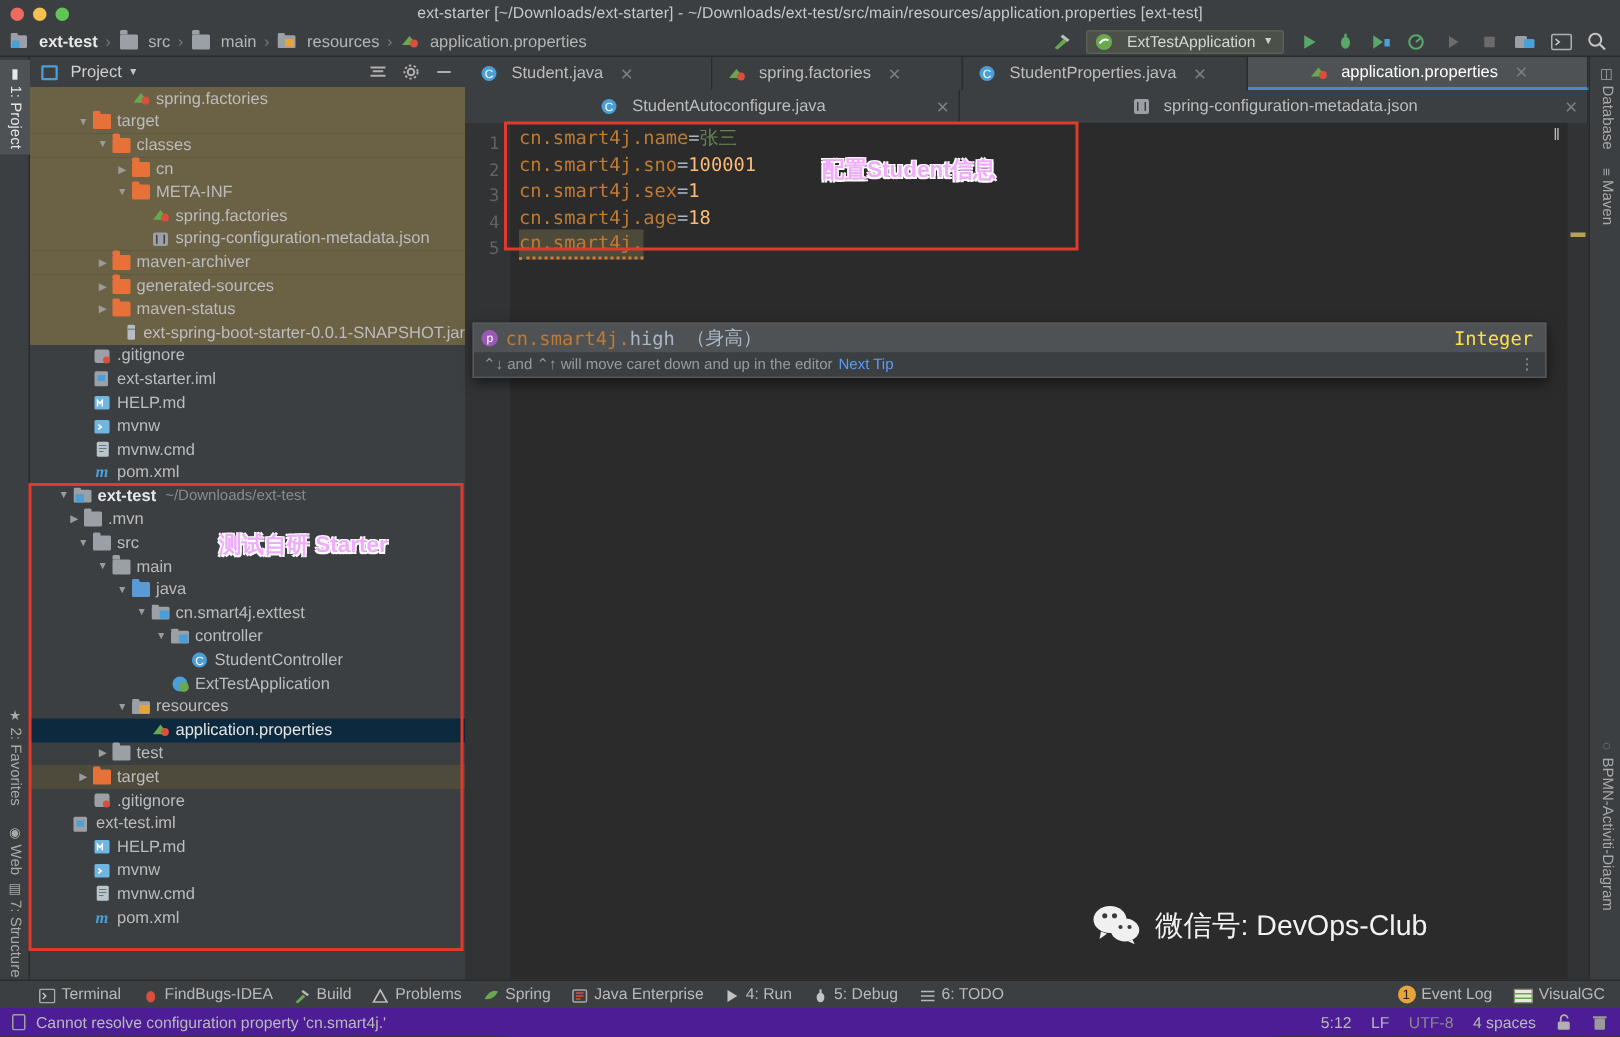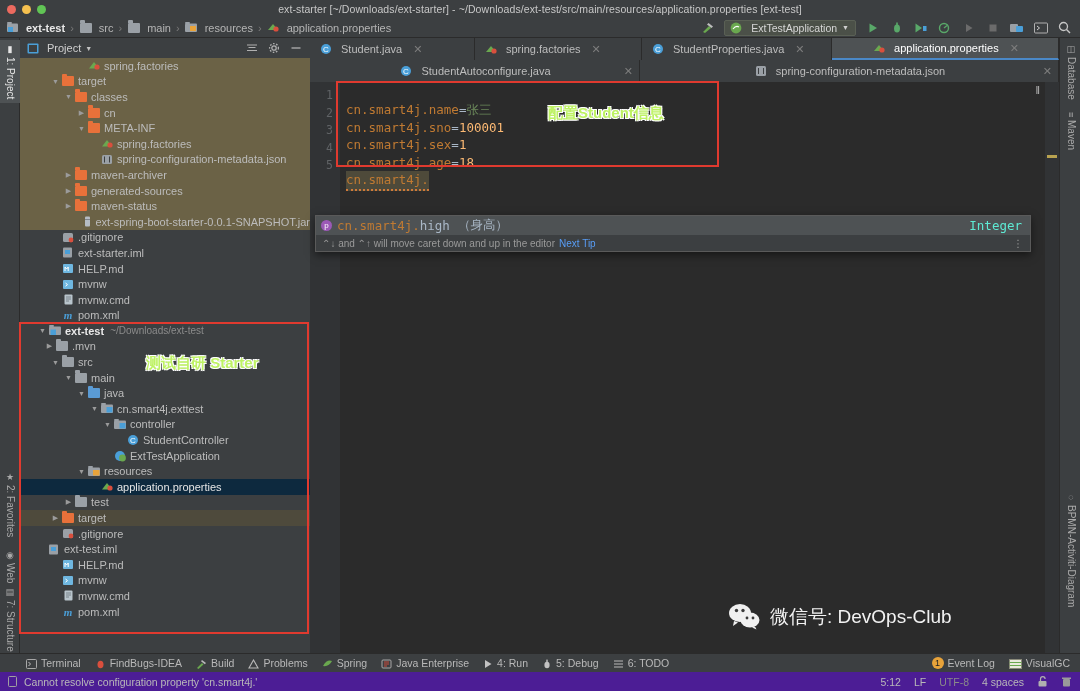--- a/index.html
+++ b/index.html
@@ -100,49 +100,49 @@
   .etab .x { margin-left:6px; color:#7d7d7d; font-size:11px; }
   .tabrow2 { display:flex; height:22px; background:#3c3f41; border-bottom:1px solid #2b2b2b;}
 
   .code-wrap { position:relative; height:571px; background:#2b2b2b; }
   .gutter {
     position:absolute; left:0; top:0; width:30px; height:100%; background:#313335;
     text-align:right; padding-right:7px; padding-top:5px; color:#606366; font-size:11.5px;
     font-family:"DejaVu Sans Mono", monospace; line-height:17.5px;
   }
   .code {
-    position:absolute; left:36px; top:19px; font-family:"DejaVu Sans Mono", monospace;
+    position:absolute; left:36px; top:1px; font-family:"DejaVu Sans Mono", monospace;
     font-size:12.5px; line-height:17.5px; white-space:pre;
   }
   .k { color:#c07a32; } .eq { color:#a9b7c6; } .v { color:#6a8759; } .n { color:#fdba74; }
   .line-cur { background:#4e4a3a; display:inline-block; }
   .squig { border-bottom:2px dotted #d07a3a; }
 
   .redbox {
     position:absolute; border:2px solid #e03a2f; pointer-events:none;
   }
   .anno {
-    position:absolute; font-weight:bold; color:#bef264; font-size:15px;
+    position:absolute; font-weight:bold; color:#f0abfc; font-size:15px;
     text-shadow: 1px 1px 0 #fff, -1px -1px 0 #fff, 1px -1px 0 #fff, -1px 1px 0 #fff;
     white-space:nowrap;
   }
 
   
   .ac {
     position:absolute; left:5px; top:133px; width:716px; background:#3c3f41;
     border:1px solid #5a5a5a; box-shadow:0 3px 8px rgba(0,0,0,.5);
   }
   .ac-item {
     display:flex; align-items:center; height:19px; padding:0 8px 0 5px;
     background:#4e5254; font-family:"DejaVu Sans Mono", monospace; font-size:12.5px;
   }
   .ac-item .pfx { color:#c07a32; }
   .ac-item .nm { color:#a9b7c6; }
   .ac-item .cn { color:#a9b7c6; }
-  .ac-type { margin-left:auto; color:#5eead4; }
+  .ac-type { margin-left:auto; color:#fde047; }
   .ac-hint {
     display:flex; align-items:center; height:16px; background:#3c3f41;
     font-size:10px; color:#9a9a9a; padding:0 6px 0 6px; gap:4px;
   }
   .ac-link { color:#589df6; }
   .ac-dots { margin-left:auto; color:#9a9a9a; letter-spacing:1px; }
 
   .dico {
     width:11px; height:11px; border-radius:50%; background:#9b59b6; color:#fff;
     font-size:8px; display:inline-flex; align-items:center; justify-content:center;

